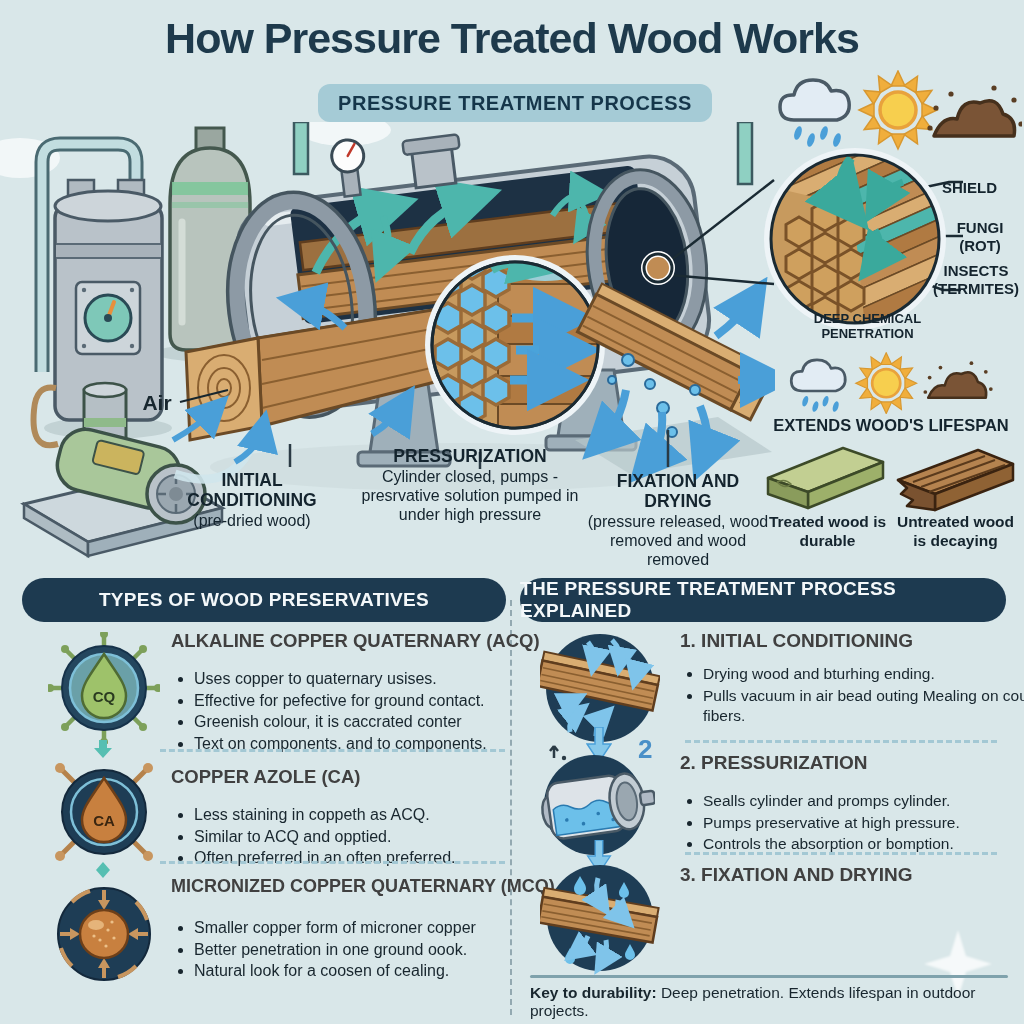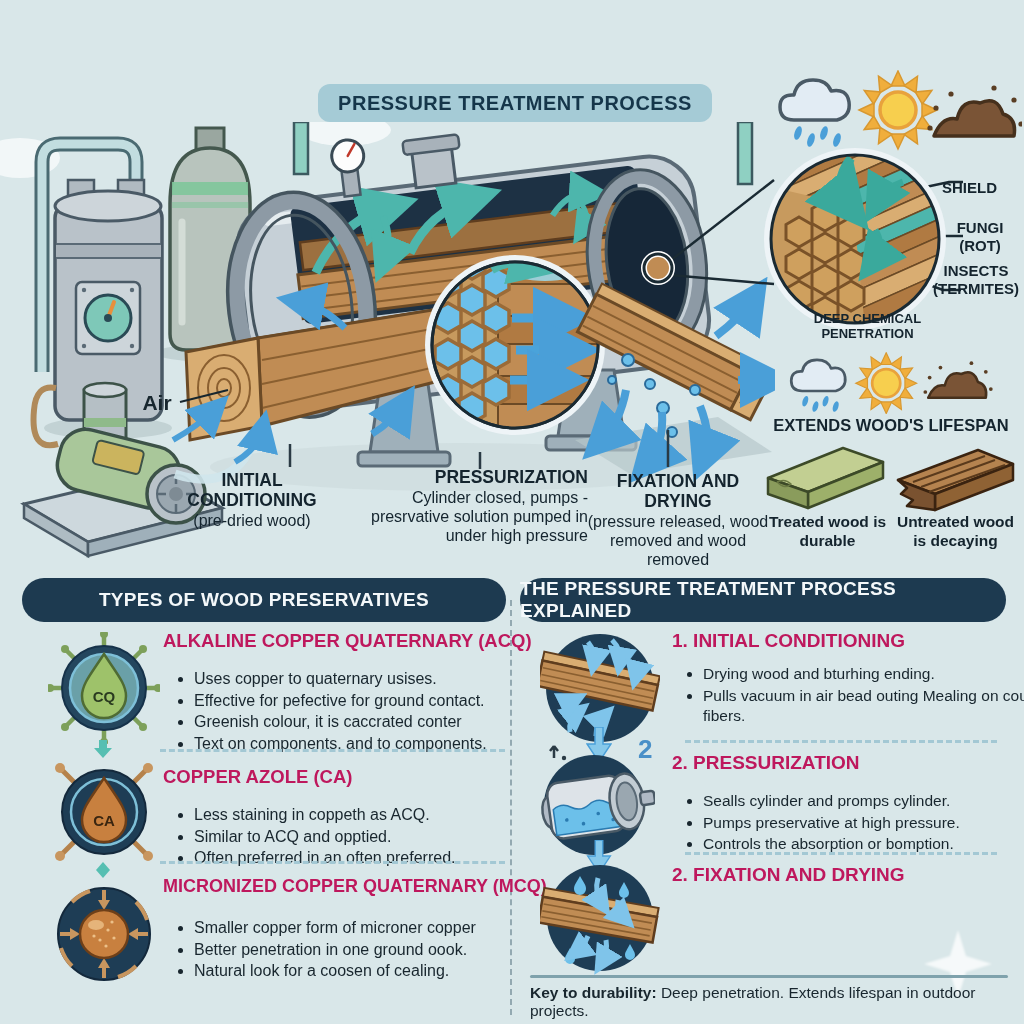--- a/index.html
+++ b/index.html
@@ -17,27 +17,27 @@
   .insects-label{left:928px;top:262px;width:96px;font-size:15px;text-align:center;}
   .deep-chem{left:775px;top:311px;width:185px;text-align:center;font-size:13px;}
   .extends{left:763px;top:416px;width:256px;text-align:center;font-size:16.5px;}
   .plank-cap{font-size:15.5px;font-weight:700;color:#14242e;text-align:center;line-height:1.2;}
   .treated-cap{left:765px;top:513px;width:125px;}
   .untreated-cap{left:893px;top:513px;width:125px;}
   .stage{text-align:center;color:#14242e;}
   .stage .t{font-weight:800;font-size:17.5px;line-height:1.15;}
   .stage .d{font-size:16px;line-height:1.18;margin-top:2px;}
   .stage1{left:168px;top:470px;width:168px;}
-  .stage2{left:352px;top:467px;width:236px;text-align:right;}
+  .stage2{left:352px;top:446px;width:236px;}
   .stage3{left:582px;top:471px;width:192px;}
   .panel-header{height:44px;background:#1d3a50;border-radius:22px;display:flex;align-items:center;
     justify-content:center;color:#f4f8fa;font-weight:800;font-size:19px;letter-spacing:.3px;}
   .ph-left{left:22px;top:578px;width:484px;}
   .ph-right{left:520px;top:578px;width:486px;}
-  .item-title{font-weight:800;color:#be185d;font-size:18.5px;white-space:nowrap;}
+  .item-title{font-weight:800;color:#404040;font-size:18.5px;white-space:nowrap;margin-left:8px;}
   .bullets{margin:12px;padding-left:19px;color:#18262e;font-size:16px;line-height:20.5px;}
   .bullets li{margin:0 0 1px 0;}
   .dash-sep{border-top:3px dashed #a3c8d4;height:0;}
   .v-divider{left:510px;top:600px;height:415px;width:0;border-left:2px dashed #93a9b1;}
   .num-badge{font-size:26px;font-weight:800;color:#4a90c8;}
   .footer-rule{left:530px;top:975px;width:478px;height:3px;background:#7fa2ac;border-radius:2px;}
   .footer-text{left:530px;top:984px;width:478px;font-size:15.5px;color:#18262e;}
   .footer-text .lead{font-weight:800;}
   svg{display:block;}
   svg text{font-family:"Liberation Sans","DejaVu Sans",sans-serif;}
@@ -84,20 +84,21 @@
             <circle cx="70" cy="10" r="2.6"></circle>
           <circle cx="90" cy="22" r="2.6"></circle>
             <circle cx="97" cy="46" r="2.6"></circle>
             <circle cx="6" cy="50" r="2.6"></circle>
         </g>
       </g>
       <path id="hex-cell" d="M0 -15 L13 -7.5 L13 7.5 L0 15 L-13 7.5 L-13 -7.5 Z"></path>
     </defs>
   </svg>
 
+  <div class="abs page-title">How Pressure Treated Wood Works</div>
   <div class="abs banner">PRESSURE TREATMENT PROCESS</div>
 
   <svg class="abs" style="left:772px;top:70px" width="250" height="82" viewBox="0 0 250 82">
     <use href="#icon-cloud-rain"></use>
     <use href="#icon-sun" x="86" y="0"></use>
     <use href="#icon-soil" x="152" y="8"></use>
   </svg>
 
   <svg class="abs" style="left:0;top:122px" width="775" height="440" viewBox="0 0 775 440">
     <defs>
@@ -589,21 +590,21 @@
       <path d="M30 88 c -3 6 -5 8 -5 11 a5 5 0 0 0 10 0 c 0 -3 -2 -5 -5 -11 Z"></path>
       <path d="M90 84 c -3 6 -5 8 -5 11 a5 5 0 0 0 10 0 c 0 -3 -2 -5 -5 -11 Z"></path>
     </g>
     <g stroke="#7fc4ea" stroke-width="5" fill="none">
       <path d="M58 18 q -4 14 4 26" marker-end="url(#mB3)"></path>
       <path d="M78 40 q -2 10 6 18" marker-end="url(#mB3)"></path>
       <path d="M48 76 q -4 10 -12 16" marker-end="url(#mB3)"></path>
       <path d="M66 80 q 2 12 -4 22" marker-end="url(#mB3)"></path>
     </g>
   </svg>
-  <div class="abs item-title" style="left:672px;top:864px;width:334px;font-size:19px">2. FIXATION AND DRYING</div>
+  <div class="abs item-title" style="left:672px;top:864px;width:334px;font-size:19px">3. FIXATION AND DRYING</div>
 
   <svg class="abs" style="left:922px;top:928px;filter:blur(1px)" width="72" height="72" viewBox="0 0 72 72">
     <path d="M36 2 L44 28 L70 36 L44 44 L36 70 L28 44 L2 36 L28 28 Z" fill="#ffffff" opacity="0.75"></path>
   </svg>
   <div class="abs footer-rule"></div>
   <div class="abs footer-text"><span class="lead">Key to durability:</span><span> Deep penetration. Extends lifespan in outdoor projects.</span></div>
 
 </div>
 
 </body></html>

